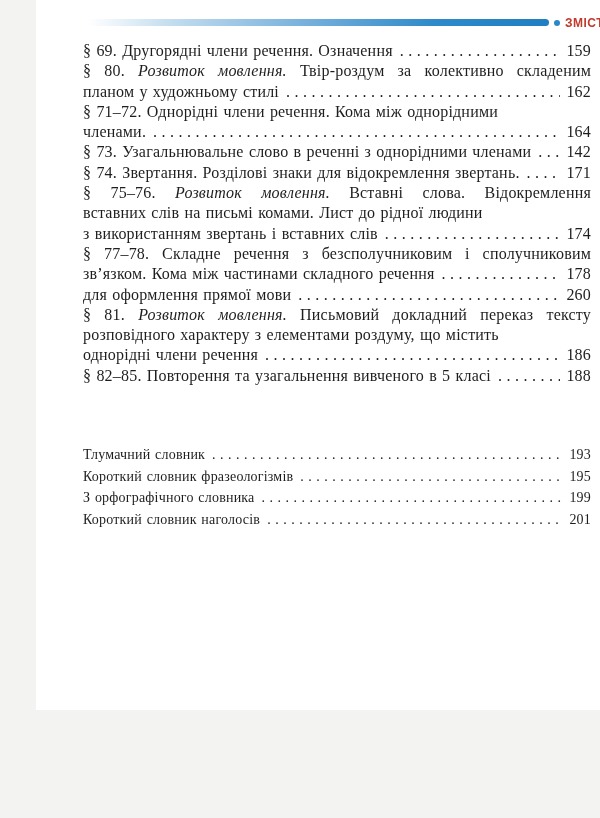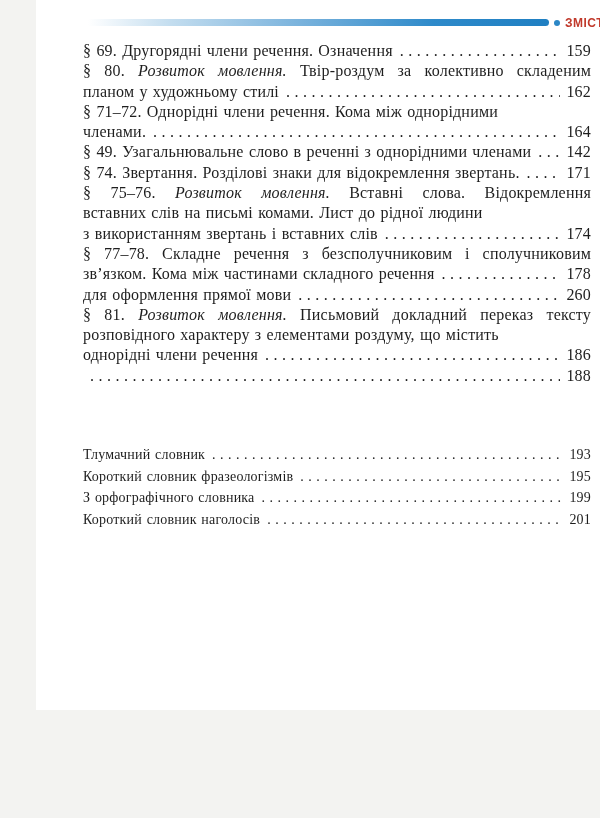--- a/index.html
+++ b/index.html
@@ -73,21 +73,21 @@
       <div class="toc-entry">
         <div class="toc-line"><span class="txt"><span>§ 71–72. Однорідні члени речення. Кома між однорідними</span></span></div>
         <div class="toc-line last">
           <span class="txt"><span>членами.</span></span>
           <span class="dotfill"></span>
           <span class="pg">164</span>
         </div>
       </div>
       <div class="toc-entry">
         <div class="toc-line last">
-          <span class="txt"><span>§ 49. Узагальнювальне слово в реченні з однорідними членами</span></span>
+          <span class="txt"><span>§ 73. Узагальнювальне слово в реченні з однорідними членами</span></span>
           <span class="dotfill"></span>
           <span class="pg">142</span>
         </div>
       </div>
       <div class="toc-entry">
         <div class="toc-line last">
           <span class="txt"><span>§ 74. Звертання. Розділові знаки для відокремлення звертань.</span></span>
           <span class="dotfill"></span>
           <span class="pg">171</span>
         </div>
@@ -120,20 +120,21 @@
         <div class="toc-line fill"><span class="txt"><span>§ 81. </span><span class="it">Розвиток мовлення.</span><span> Письмовий докладний переказ тексту</span></span></div>
         <div class="toc-line"><span class="txt"><span>розповідного характеру з елементами роздуму, що містить</span></span></div>
         <div class="toc-line last">
           <span class="txt"><span>однорідні члени речення</span></span>
           <span class="dotfill"></span>
           <span class="pg">186</span>
         </div>
       </div>
       <div class="toc-entry">
         <div class="toc-line last">
+          <span class="txt"><span>§ 82–85. Повторення та узагальнення вивченого в 5 класі</span></span>
           <span class="dotfill"></span>
           <span class="pg">188</span>
         </div>
       </div>
     </div>
 
   <div class="appendix">
       <div class="toc-line last">
         <span class="txt">Тлумачний словник</span>
         <span class="dotfill"></span>

